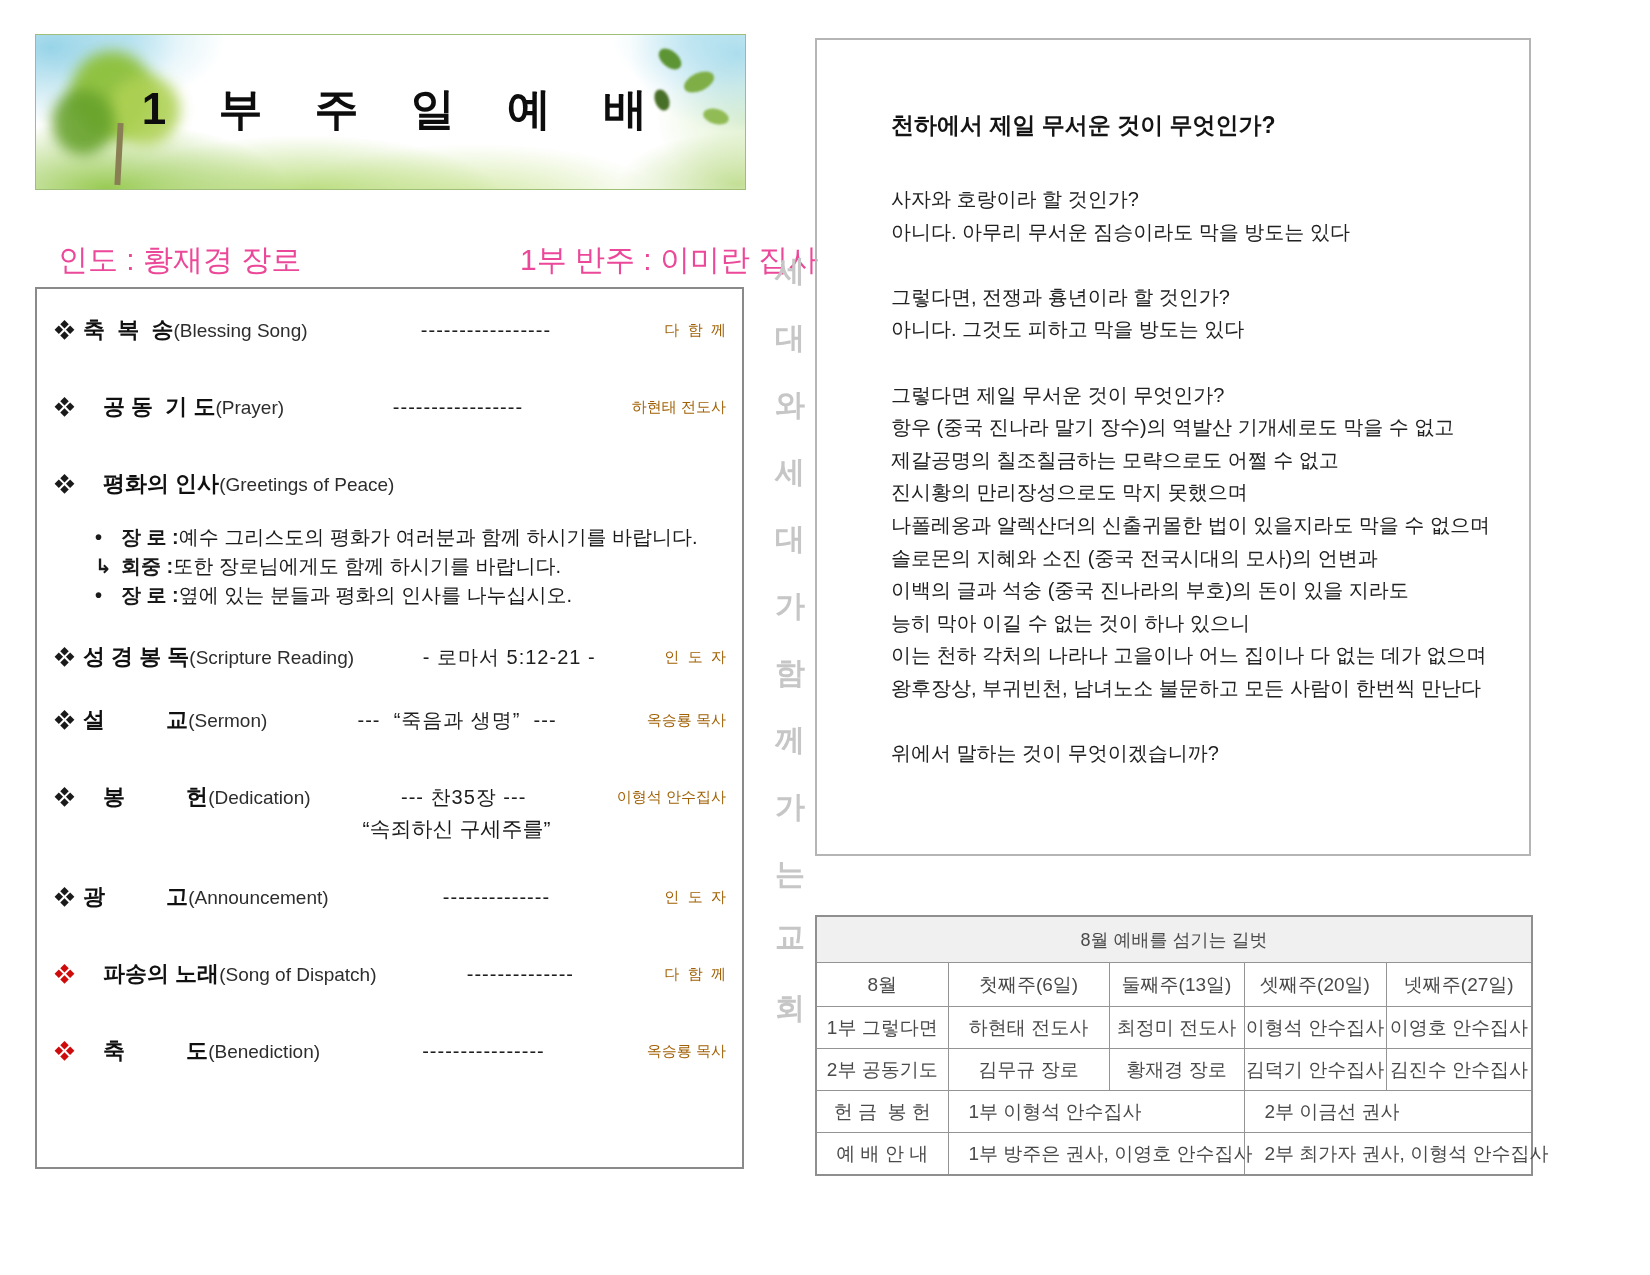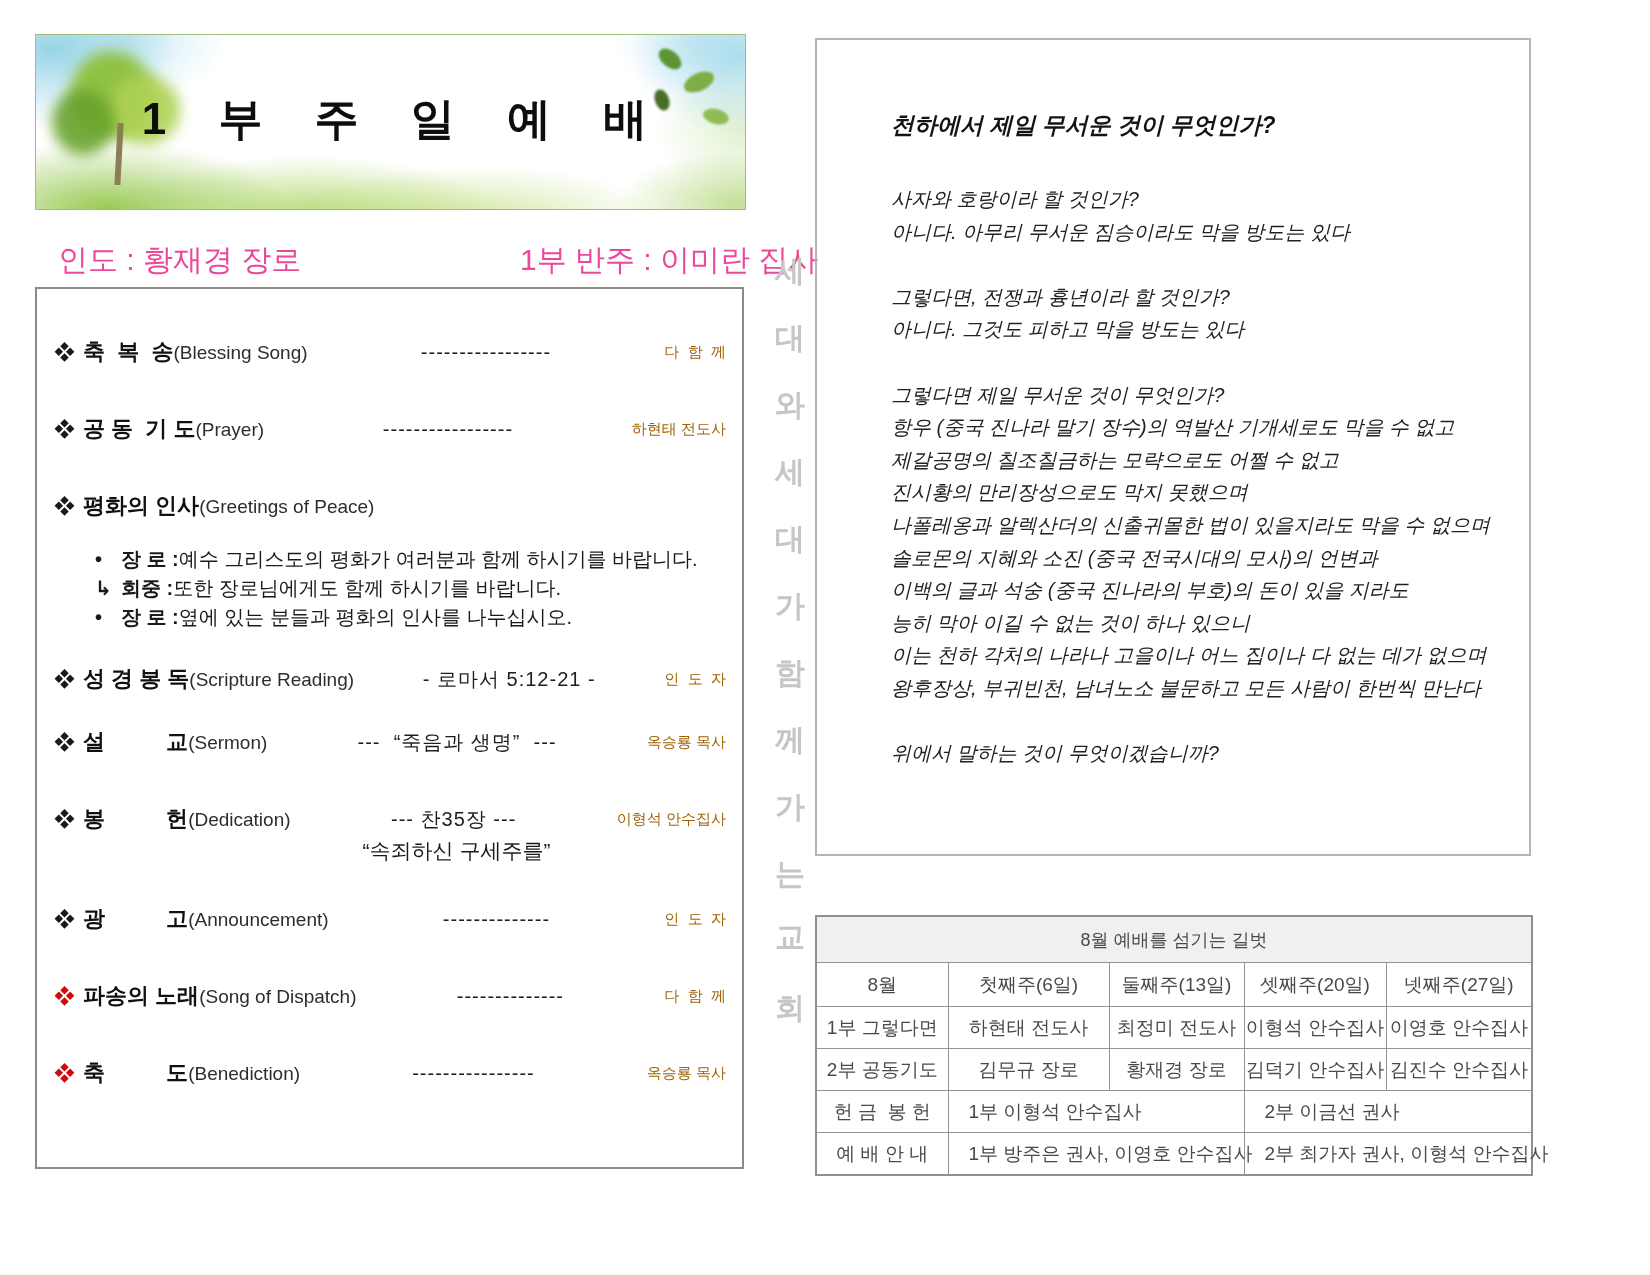--- a/index.html
+++ b/index.html
@@ -1,20 +1,20 @@
 <!DOCTYPE html>
 <html><head>
 <meta charset="utf-8">
 <style>
   html,body { margin:0; padding:0; background:#ffffff; }
   .page { position:relative; width:1650px; height:1275px; background:#fff; overflow:hidden;
           font-family:"Liberation Sans","DejaVu Sans",sans-serif; }
 
   
-  .banner { position:absolute; left:35px; top:34px; width:711px; height:176px; box-sizing:border-box;
+  .banner { position:absolute; left:35px; top:34px; width:711px; height:156px; box-sizing:border-box;
     border:1px solid #9fbe77; overflow:hidden;
     background:
       radial-gradient(ellipse 180px 110px at 2% 8%,   rgba(135,205,228,.85), rgba(135,205,228,0) 70%),
       radial-gradient(ellipse 140px 90px  at 13% 2%,  rgba(180,225,240,.70), transparent 70%),
       radial-gradient(ellipse 150px 110px at 99% 12%, rgba(150,212,232,.75), transparent 72%),
       radial-gradient(ellipse 120px 80px  at 93% 2%,  rgba(190,230,243,.60), transparent 70%),
       radial-gradient(ellipse 240px 90px  at 10% 100%,rgba(141,196,63,.90),  transparent 75%),
       radial-gradient(ellipse 260px 80px  at 38% 104%,rgba(164,210,86,.80),  transparent 75%),
       radial-gradient(ellipse 240px 70px  at 62% 106%,rgba(193,224,129,.70), transparent 78%),
       radial-gradient(ellipse 160px 70px  at 99% 97%, rgba(163,206,94,.65),  transparent 75%),
@@ -35,44 +35,44 @@
     text-align:center; font-size:44px; font-weight:800; letter-spacing:20px; padding-left:28px;
     color:#0d0d0d; white-space:pre; }
 
   
   .info { position:absolute; left:35px; top:240px; width:711px; height:34px; font-size:30px; color:#ec4899; }
   .info .lead { position:absolute; left:23px; top:0; white-space:pre; }
   .info .acc  { position:absolute; left:485px; top:0; white-space:pre; }
 
   
   .obx { position:absolute; left:35px; top:287px; width:709px; height:882px; box-sizing:border-box;
-         border:2px solid #8a8a8a; padding:48px 16px 0 20px; }
+         border:2px solid #8a8a8a; padding:26px 16px 0 20px; }
   .row { display:flex; align-items:center; height:30px; font-size:22px; }
   .dbul { width:15px; height:15px; transform:rotate(45deg); display:grid;
           grid-template-columns:6px 6px; grid-template-rows:6px 6px; gap:2px;
           margin-right:11px; flex:0 0 auto; }
   .dbul i { background:#1a1a1a; display:block; }
   .red .dbul i { background:#cf0a0a; }
   .lblwrap { white-space:pre; }
   .lbl { font-weight:700; color:#101010; white-space:pre; }
   .en  { font-weight:400; font-size:19px; color:#2d2d2d; }
   .mid { flex:1; text-align:center; font-size:20px; color:#1e1e1e; letter-spacing:1px; white-space:pre; }
   .who { white-space:pre; font-size:15px; color:#a16207; text-align:center; }
-  .mt47 { margin-top:47px; } .mt46 { margin-top:33px; } .mt39 { margin-top:39px; }
+  .mt47 { margin-top:47px;gap:20px; } .mt46 { margin-top:33px; } .mt39 { margin-top:39px; }
   .mt32 { margin-top:32px; } .mt24 { margin-top:24px; } .mt7 { margin-top:2px; }
   .sub { display:flex; align-items:baseline; font-size:20px; line-height:29px; padding-left:38px; color:#1a1a1a; }
   .sbul { width:26px; font-weight:700; flex:0 0 auto; }
   .srole { font-weight:700; margin-right:0; white-space:pre; }
   .stext { white-space:pre; }
   .songnote { height:29px; line-height:29px; text-align:center; padding-left:130px;
               font-size:21px; color:#1a1a1a; }
 
   
   .ebx { position:absolute; left:815px; top:38px; width:716px; height:818px; box-sizing:border-box;
-         border:2px solid #b5b5b5; padding:70px 36px 0 74px;font-style:italic; }
+         border:2px solid #b5b5b5; padding:70px 36px 0 74px; }
   .etitle { font-size:23px; font-weight:600; color:#141414; margin-bottom:42px; }
   .ebody { font-size:20px; line-height:32.6px; color:#212121; white-space:pre-line; }
 
   
   .motto { position:absolute; left:769px; top:236px; height:810px;
            writing-mode:vertical-rl; text-orientation:upright;
            font-size:30px; letter-spacing:37px; color:#c6c6c6; font-weight:600; }
 
   
   .tbl { position:absolute; left:815px; top:915px; width:716px; border-collapse:collapse;

